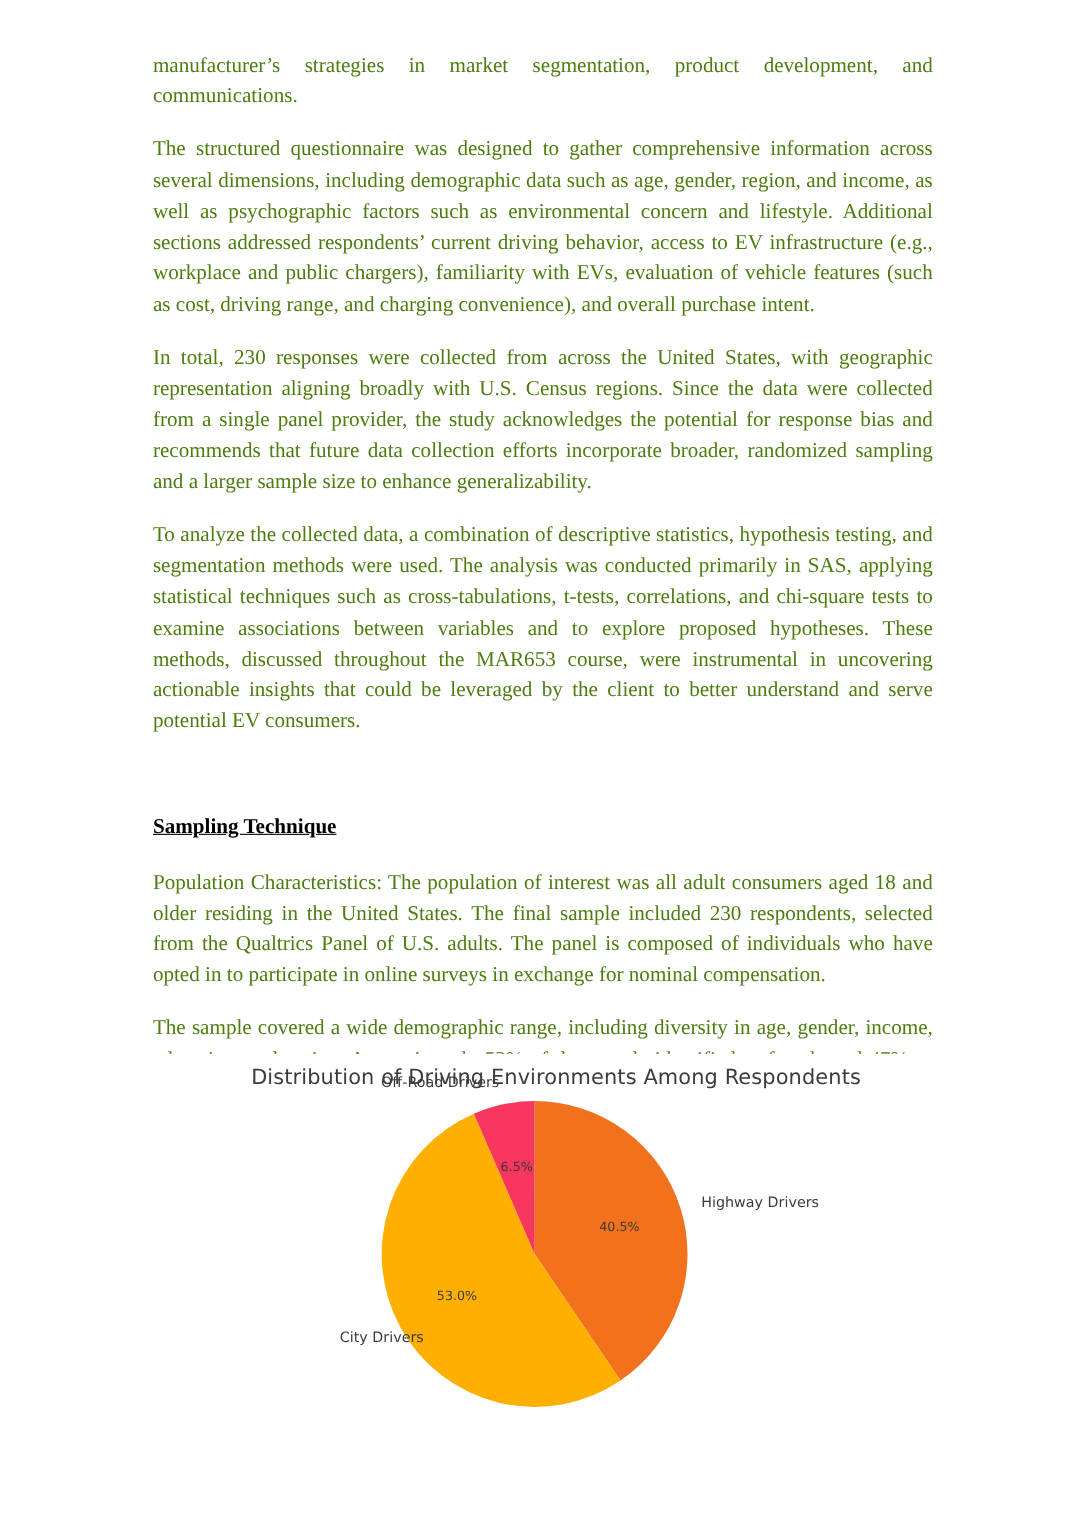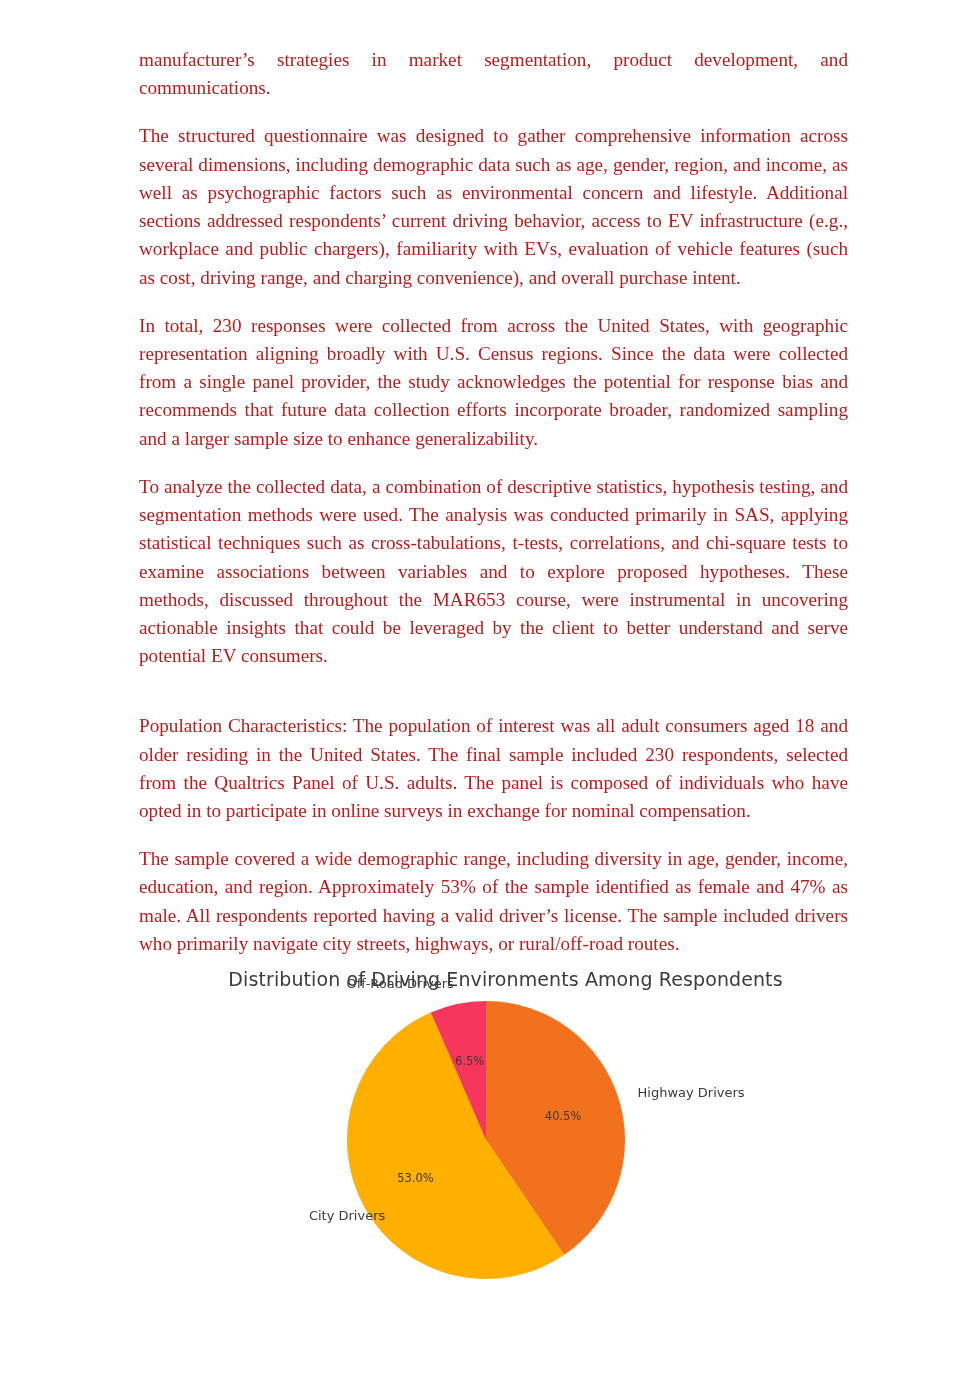--- a/index.html
+++ b/index.html
@@ -27,21 +27,21 @@
     left: 139px;
     top: 46px;
     width: 709px;
   }
   p.body-text {
     margin: 0 0 20px 0;
     font-size: 19.2px;
     line-height: 1.47;
     text-align: justify;
     text-justify: inter-word;
-    color: #b91c1c;
+    color: #4d7c0f;
     -webkit-hyphens: none;
     hyphens: none;
   }
   .section-heading {
     margin: 26px 0 22px 0;
     font-size: 19.2px;
     font-weight: bold;
     text-decoration: underline;
     text-align: left;
     line-height: 1.47;
@@ -105,20 +105,21 @@
     <p class="body-text">manufacturer’s strategies in market segmentation, product development, and communications.</p>
 
     <p class="body-text">The structured questionnaire was designed to gather comprehensive information across several dimensions, including demographic data such as age, gender, region, and income, as well as psychographic factors such as environmental concern and lifestyle. Additional sections addressed respondents’ current driving behavior, access to EV infrastructure (e.g., workplace and public chargers), familiarity with EVs, evaluation of vehicle features (such as cost, driving range, and charging convenience), and overall purchase intent.</p>
 
     <p class="body-text">In total, 230 responses were collected from across the United States, with geographic representation aligning broadly with U.S. Census regions. Since the data were collected from a single panel provider, the study acknowledges the potential for response bias and recommends that future data collection efforts incorporate broader, randomized sampling and a larger sample size to enhance generalizability.</p>
 
     <p class="body-text">To analyze the collected data, a combination of descriptive statistics, hypothesis testing, and segmentation methods were used. The analysis was conducted primarily in SAS, applying statistical techniques such as cross-tabulations, t-tests, correlations, and chi-square tests to examine associations between variables and to explore proposed hypotheses. These methods, discussed throughout the MAR653 course, were instrumental in uncovering actionable insights that could be leveraged by the client to better understand and serve potential EV consumers.</p>
 
     <div class="spacer-before-heading"></div>
 
+    <h2 class="section-heading">Sampling Technique</h2>
 
     <p class="body-text"><span class="lead-in">Population Characteristics:</span><span> The population of interest was all adult consumers aged 18 and older residing in the United States. The final sample included 230 respondents, selected from the Qualtrics Panel of U.S. adults. The panel is composed of individuals who have opted in to participate in online surveys in exchange for nominal compensation.</span></p>
 
     <p class="body-text">The sample covered a wide demographic range, including diversity in age, gender, income, education, and region. Approximately 53% of the sample identified as female and 47% as male. All respondents reported having a valid driver’s license. The sample included drivers who primarily navigate city streets, highways, or rural/off-road routes.</p>
 
   </div>
 
   <div class="chart-wrap">
 
     <div class="chart-title">Distribution of Driving Environments Among Respondents</div>

